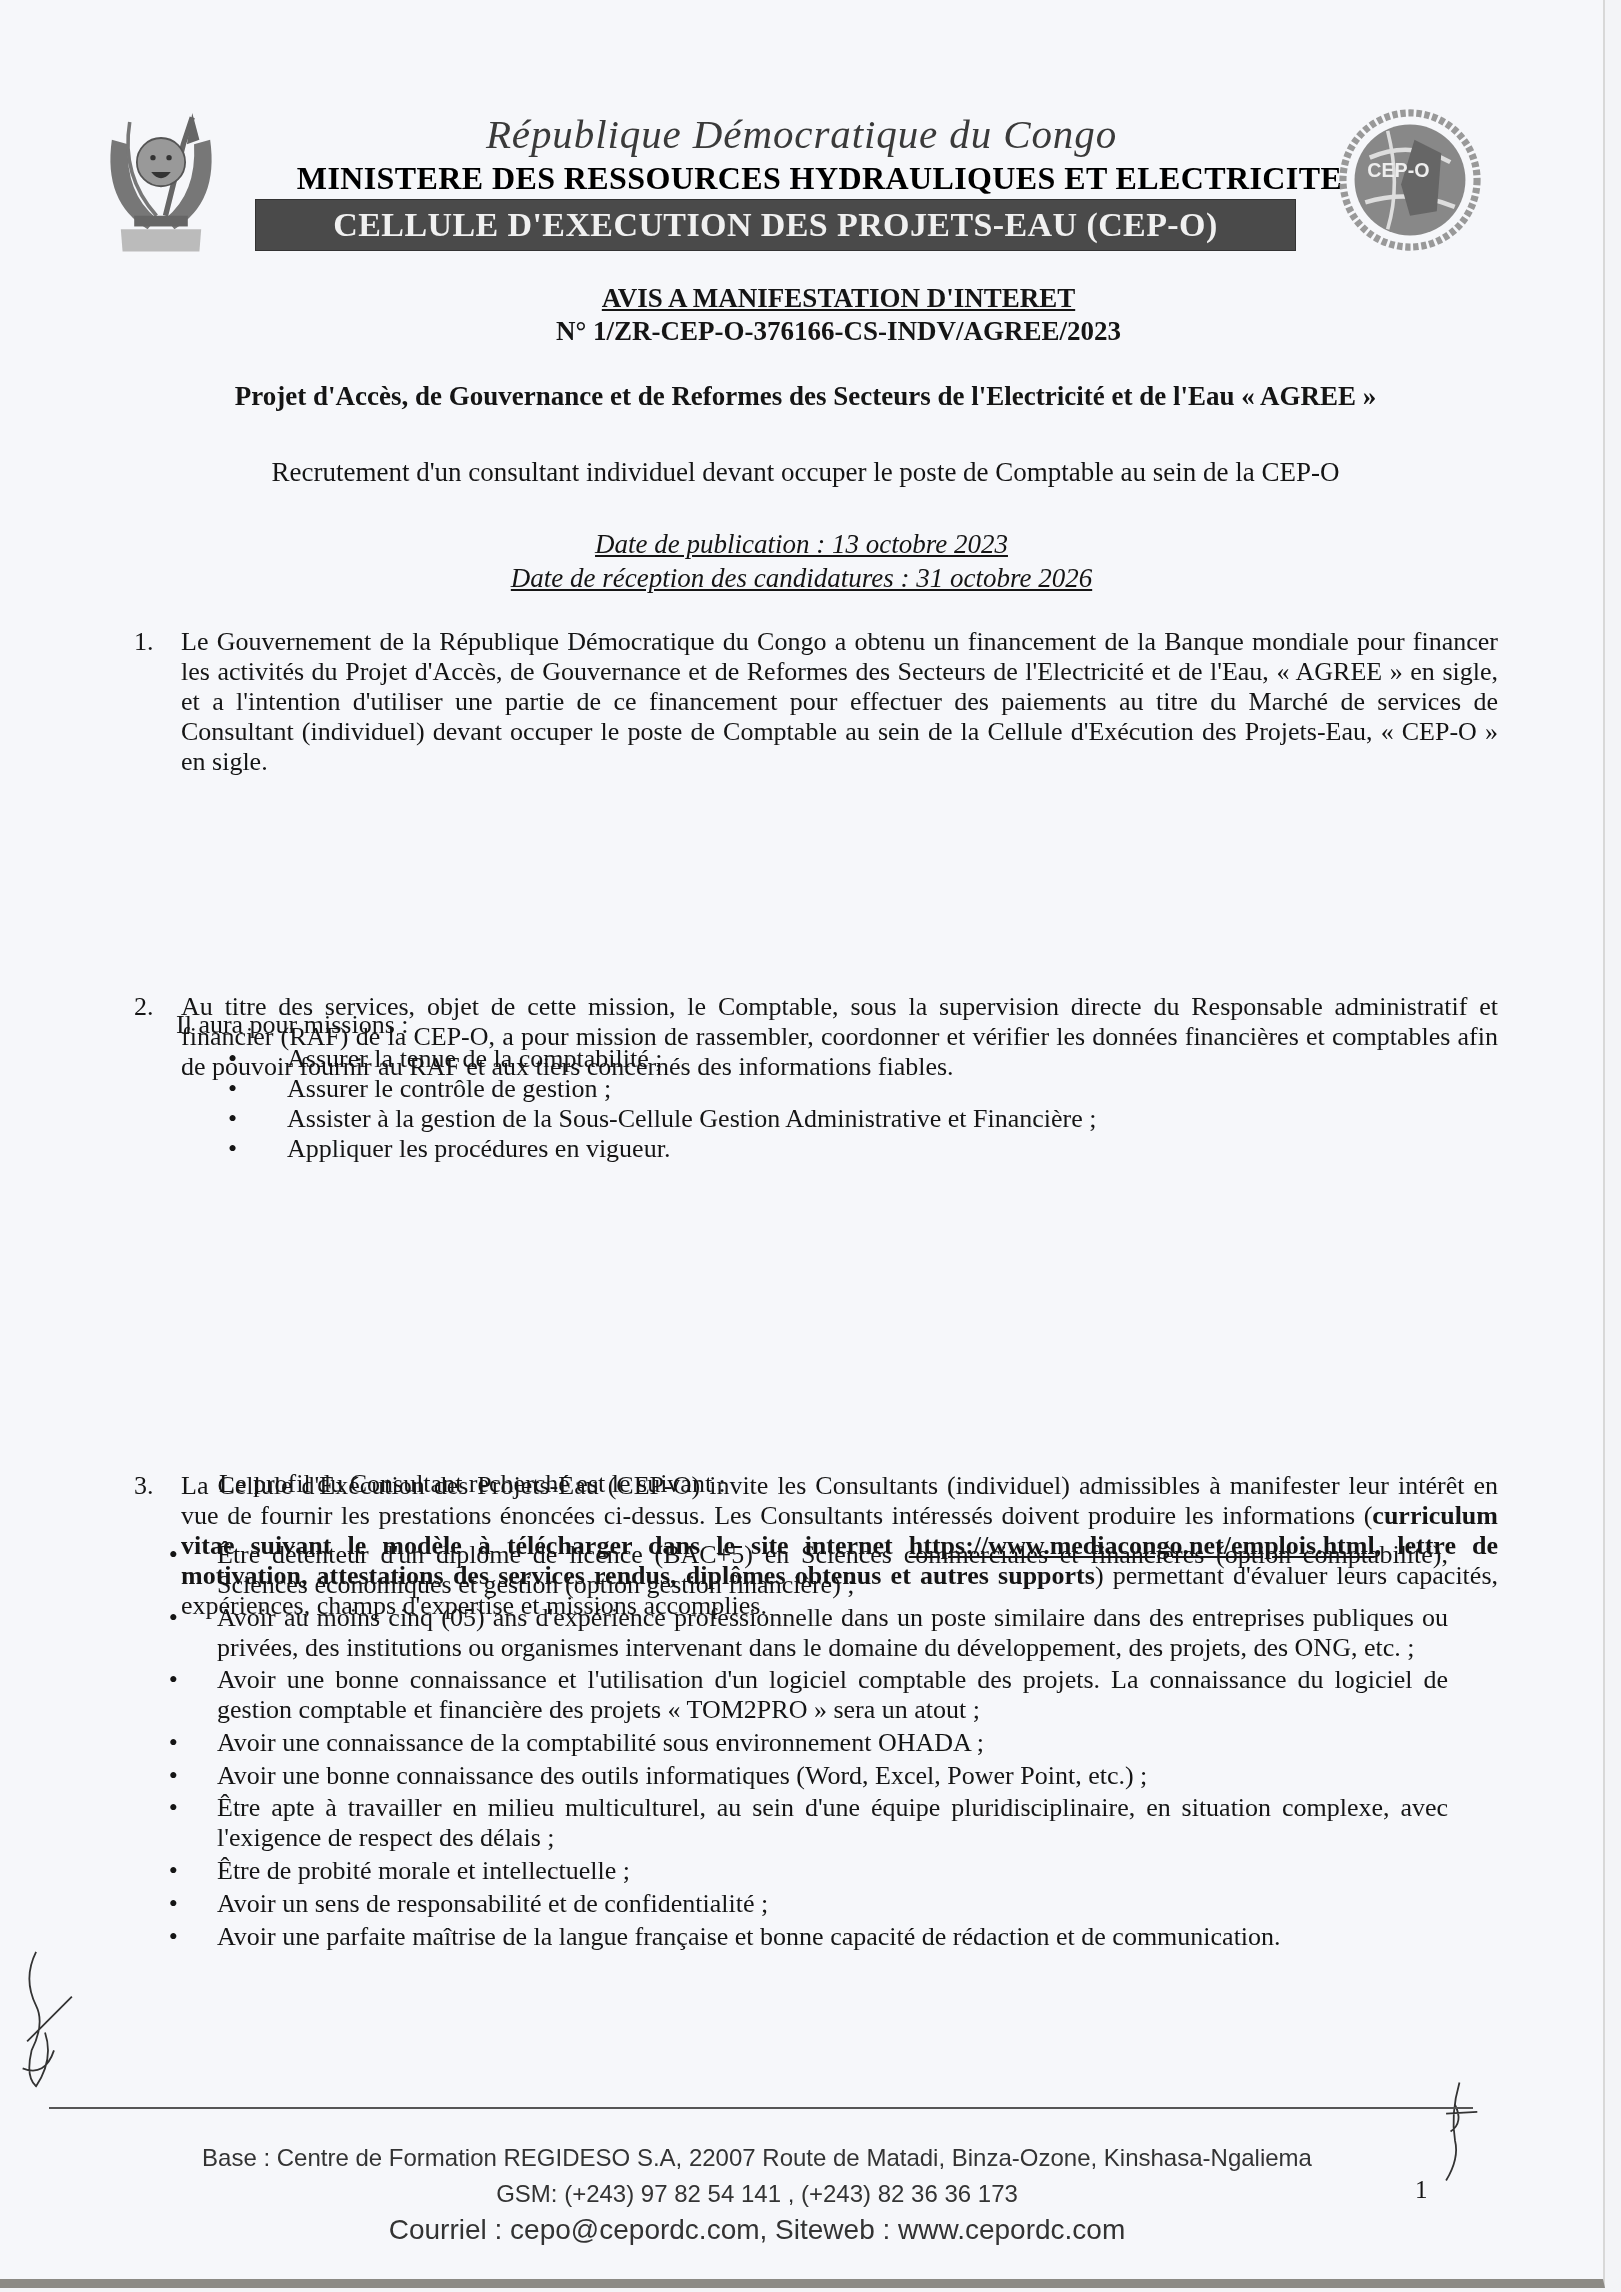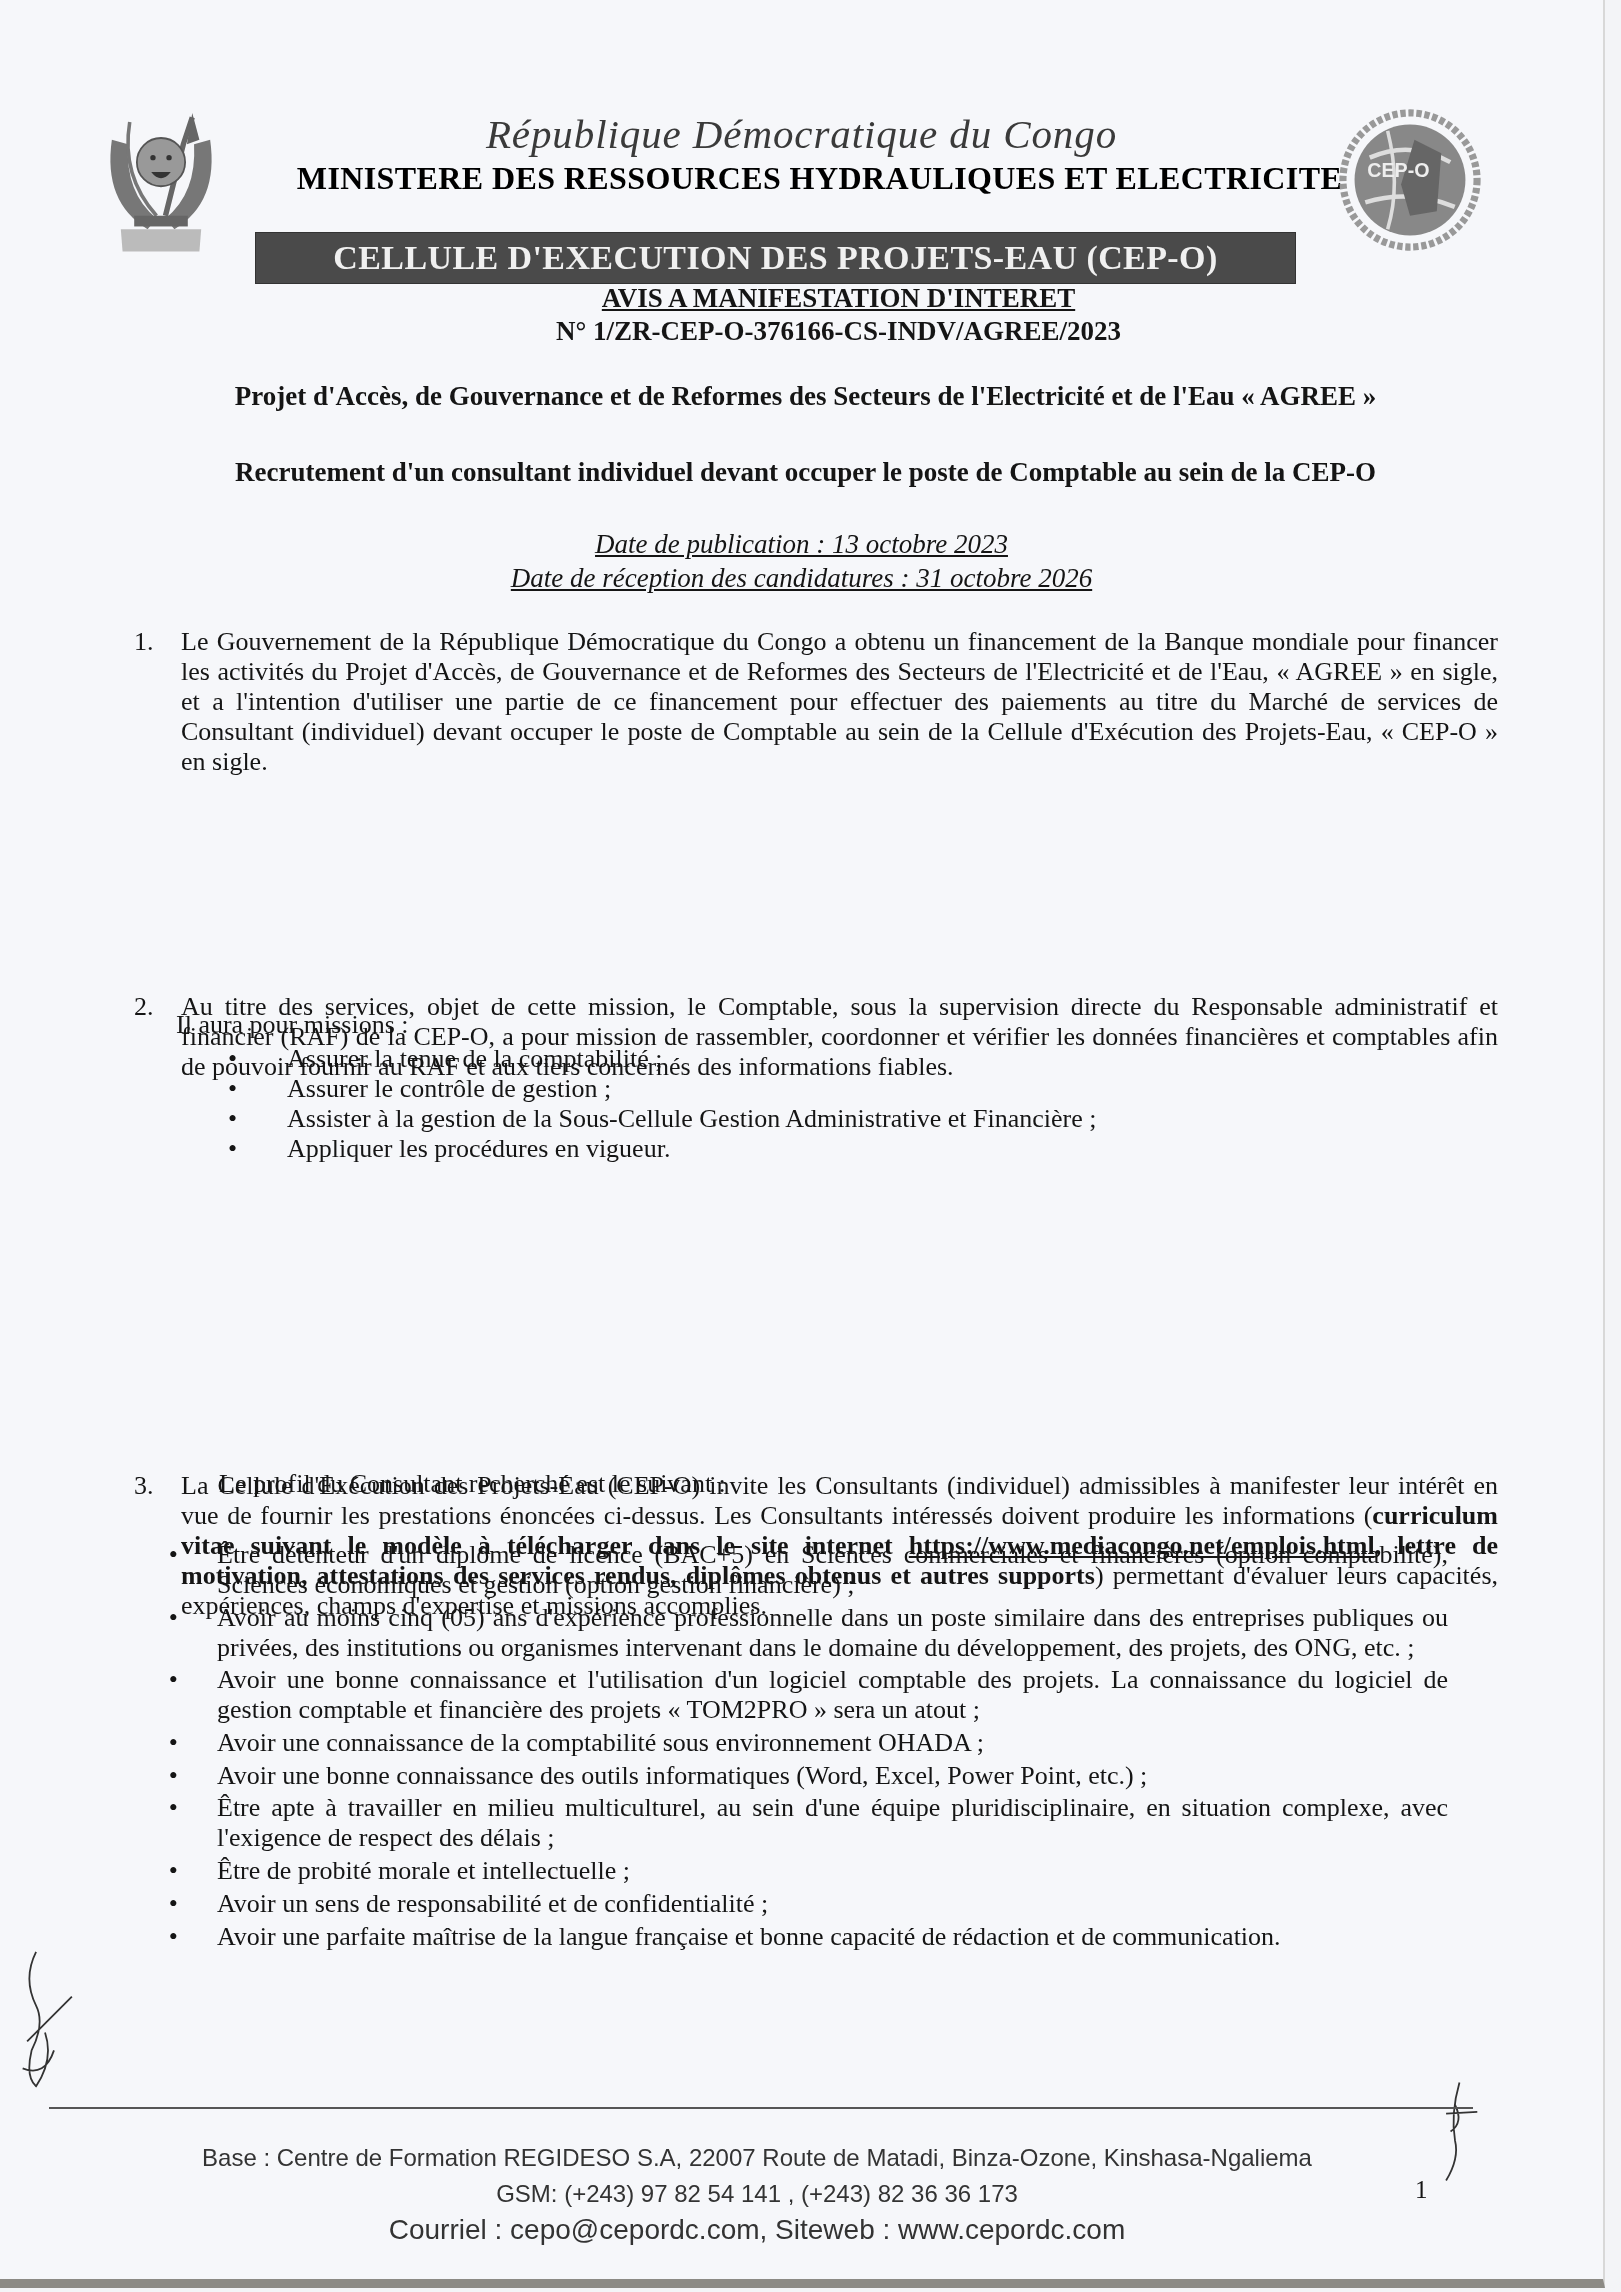--- a/index.html
+++ b/index.html
@@ -27,28 +27,27 @@
   }
   .ministry {
     position: absolute; left: 197px; width: 1075px; top: 61px; text-align: center;
     font-size: 32px; font-weight: bold; color: #000000; letter-spacing: 0.4px;
   }
   .cell-banner {
     position: absolute; left: 170px; width: 1039px; top: 100px; height: 50px;
     background: #4a4a4a; border: 1.8px solid #333;
     color: #f0f0f0; text-align: center; font-size: 34px; font-weight: bold; line-height: 50px;
     letter-spacing: 0.4px;
-    margin-top: 33px;
   }
   
   .title-block { position: absolute; left: 0; width: 1603px; top: 282px; text-align: center; margin-left: 37px; }
   .avis-title { font-size: 27px; font-weight: bold; text-decoration: underline; margin: 0; line-height: 32px; }
   .ref-number { font-size: 27px; font-weight: bold; margin: 0; line-height: 34px; }
   .project-title { position: absolute; left: 134px; width: 1343px; top: 381px; text-align: center; font-size: 27px; font-weight: bold; }
-  .recruit-title { position: absolute; left: 134px; width: 1343px; top: 457px; text-align: center; font-size: 27px; font-weight: bold; }
+  .recruit-title { position: absolute; left: 134px; width: 1343px; top: 457px; text-align: center; font-size: 27px; font-weight: normal; }
   .dates { position: absolute; left: 0; width: 1603px; top: 527px; text-align: center; font-style: italic; font-size: 27px; line-height: 34px; }
   .dates div { text-decoration: underline; }
   
   .body-text { position: absolute; left: 134px; width: 1317px; font-size: 26px; line-height: 30px; text-align: justify; }
   .num-para { position: relative; padding-left: 47px; }
   .num-para .num { position: absolute; left: 0; top: 0; }
   .p1 { top: 627px; }
   .p2 { top: 842px; }
   .missions { position: absolute; left: 176px; top: 1010px; font-size: 26px; line-height: 30px; }
   .missions ul { list-style: none; margin: 3.6px 0 0 0; padding: 0; }

